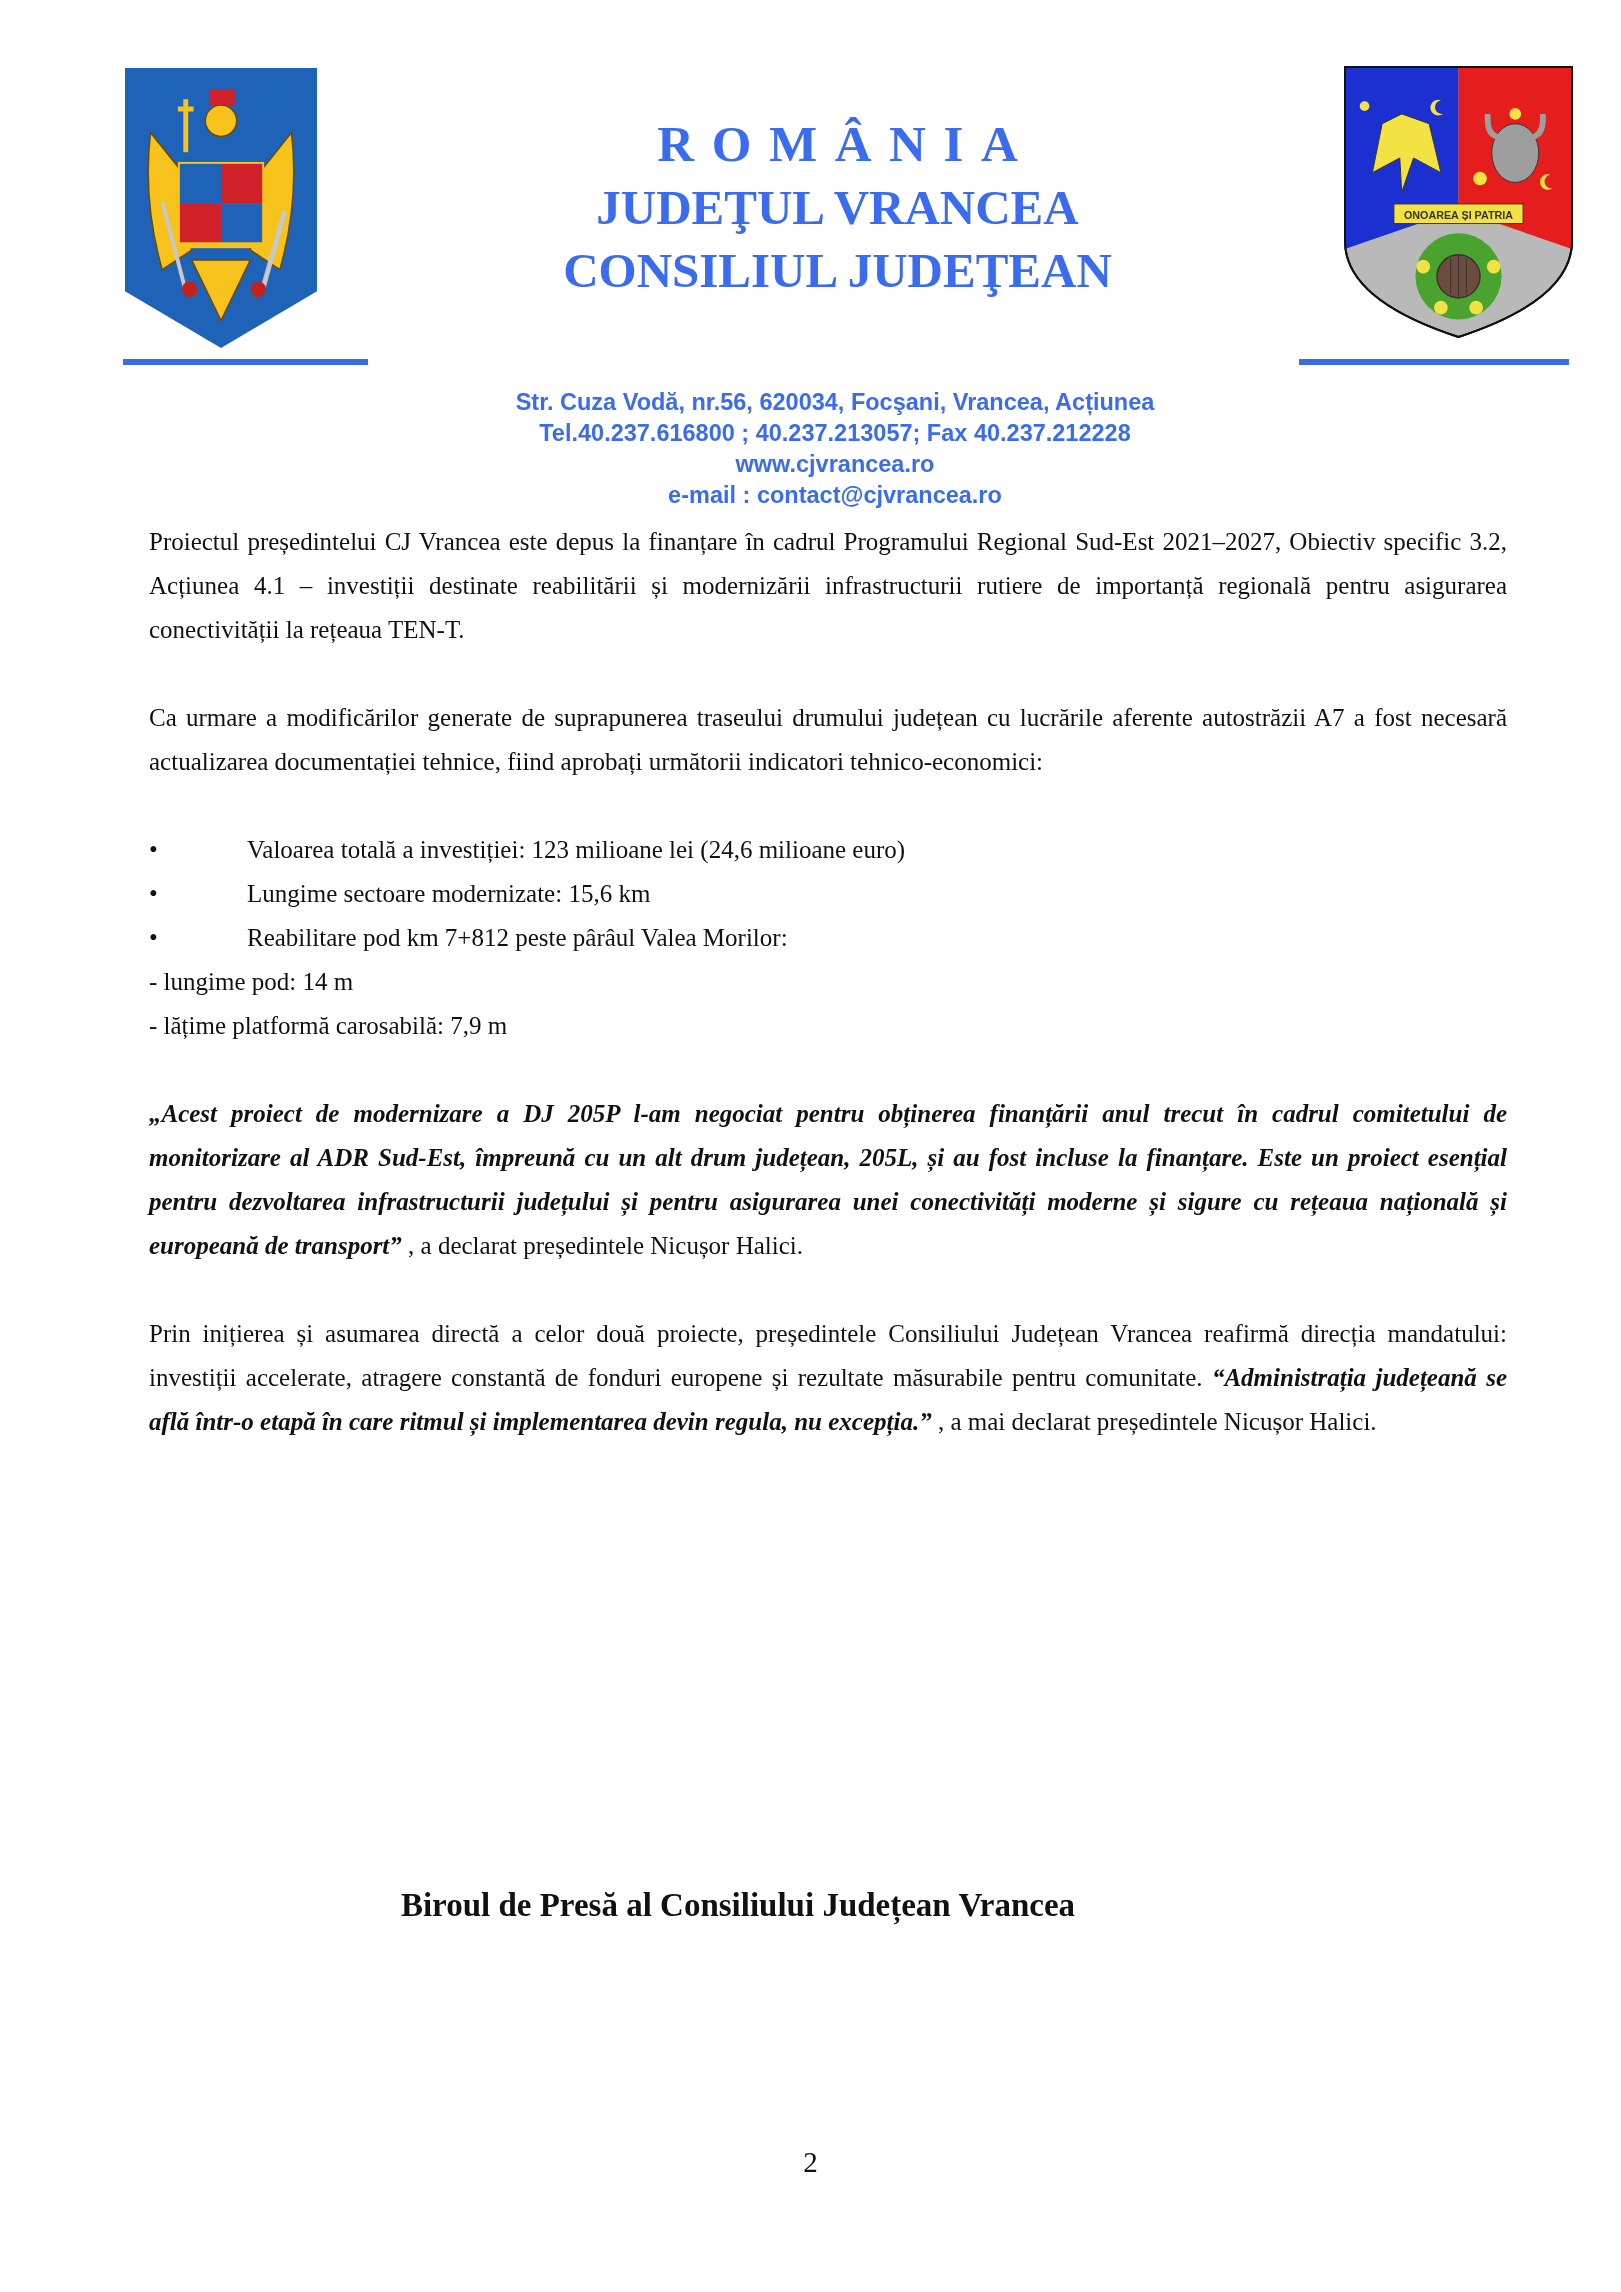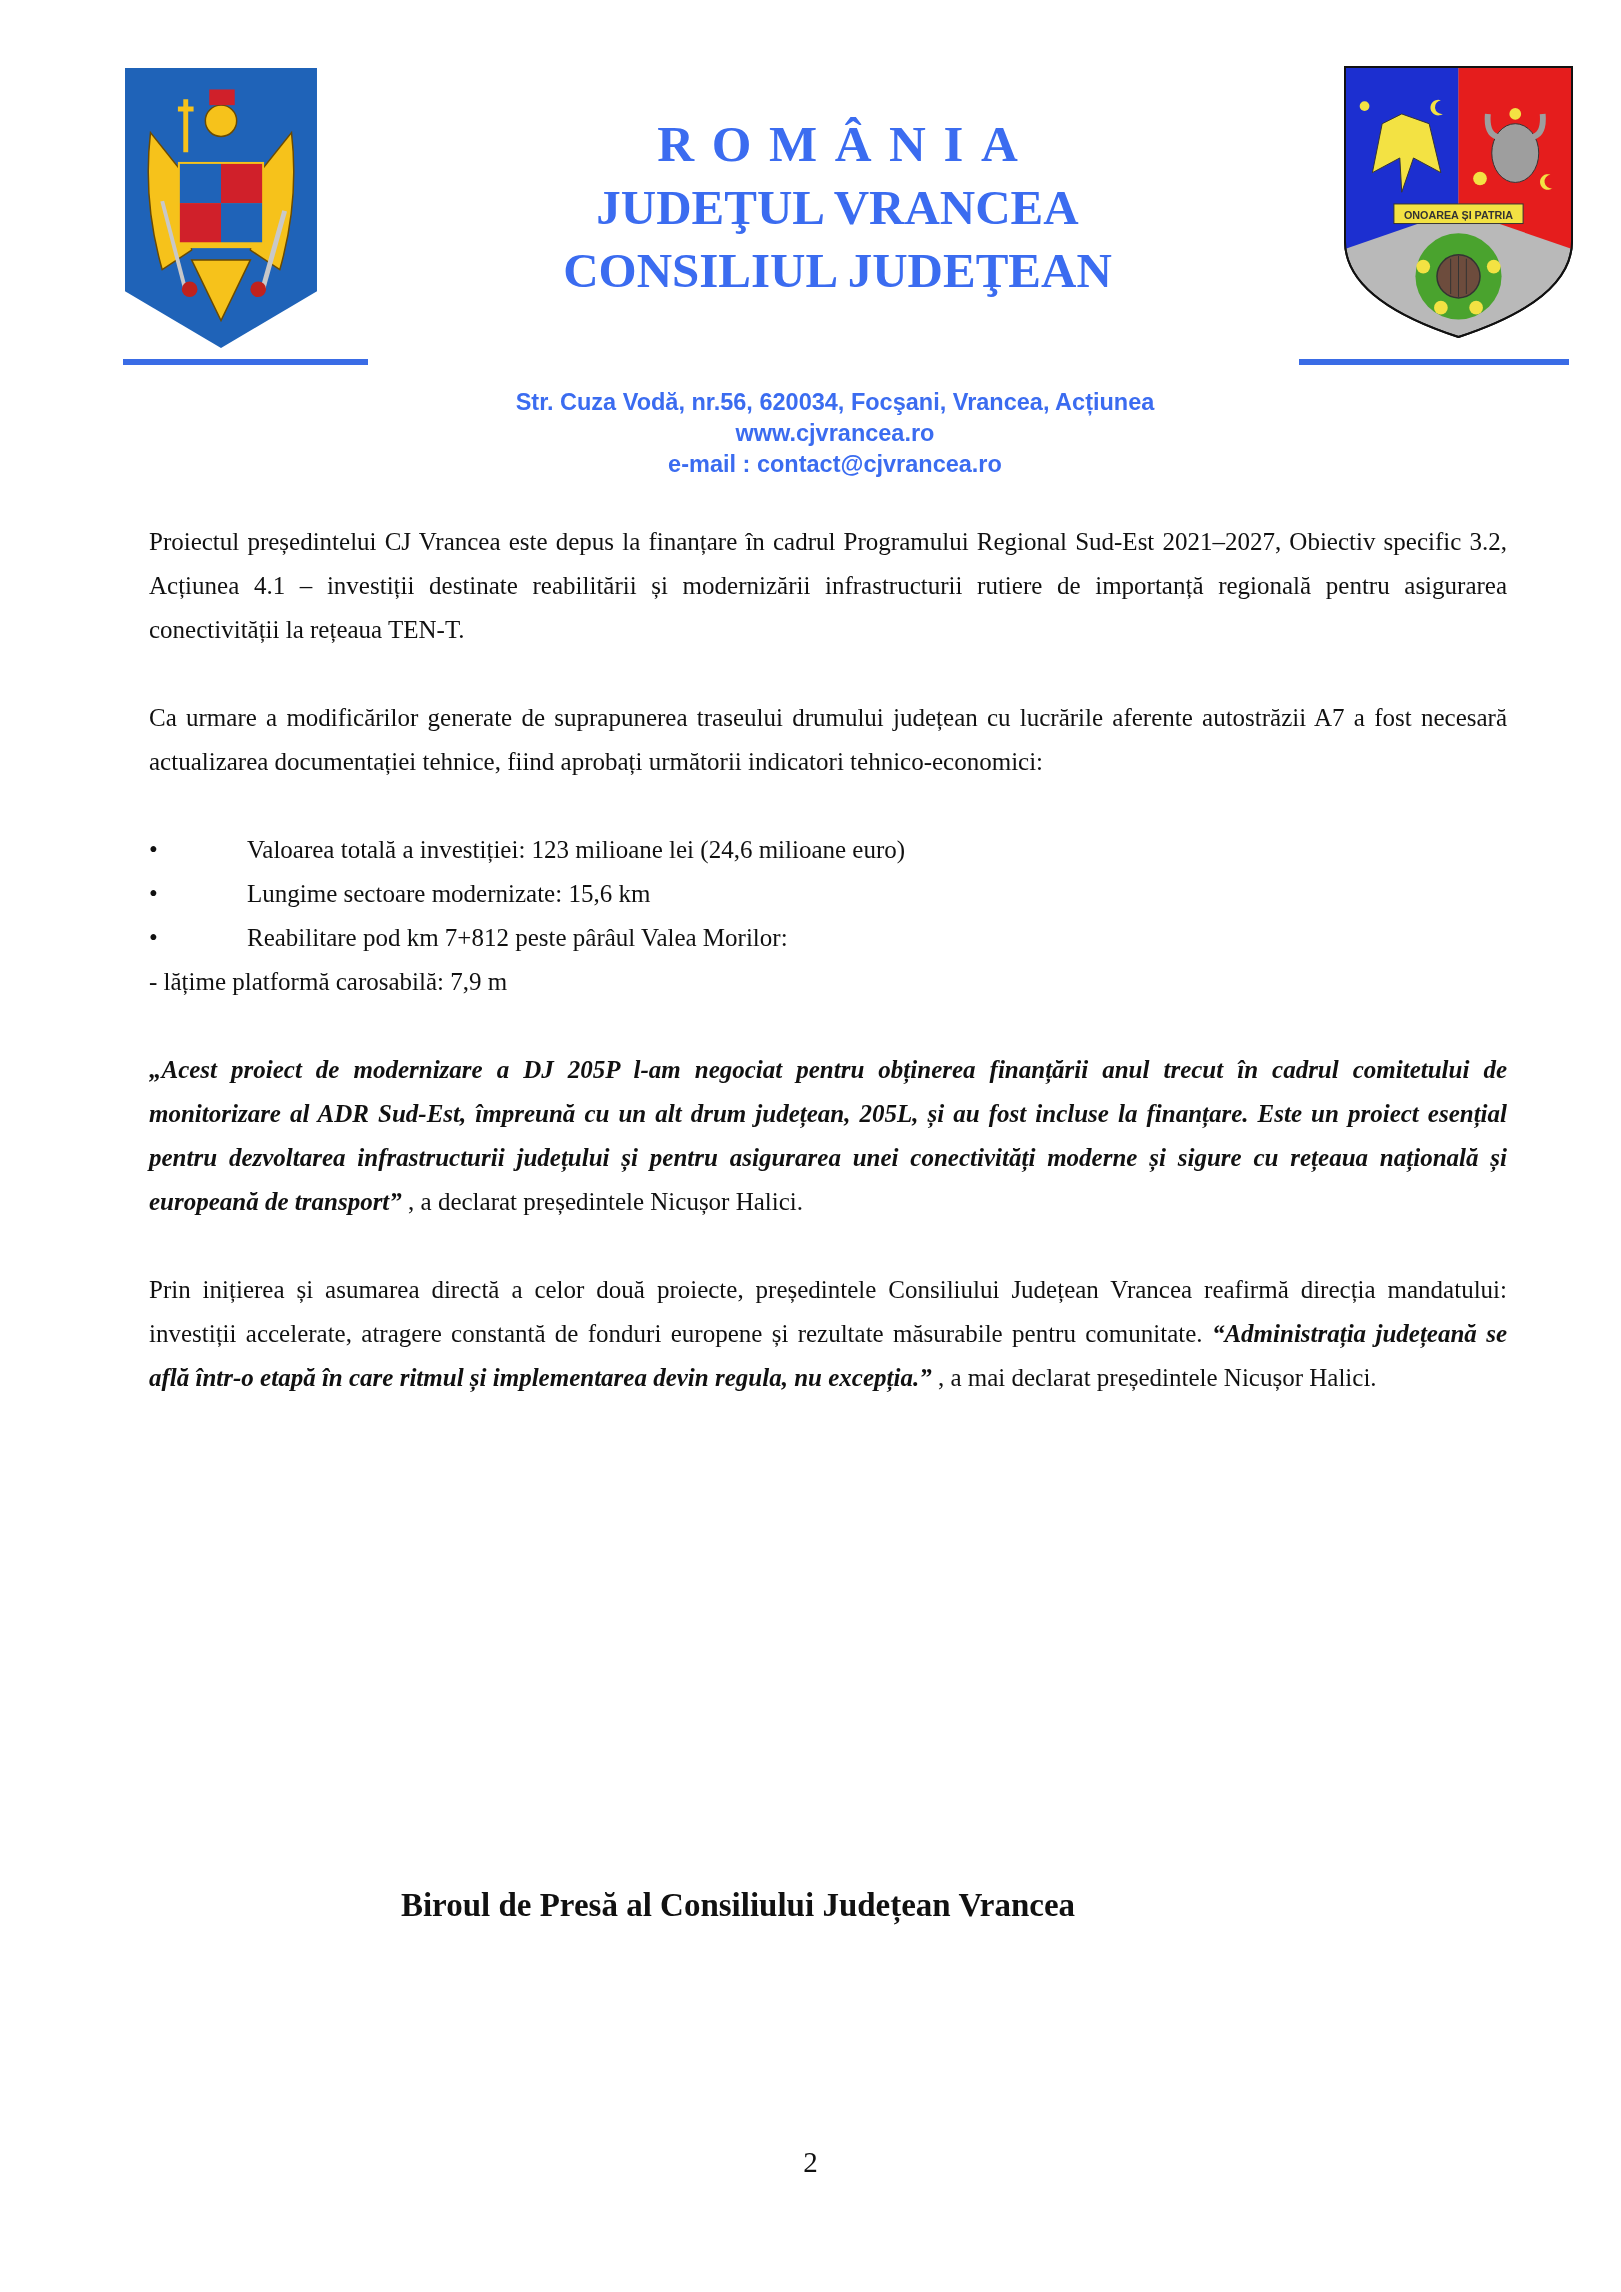--- a/index.html
+++ b/index.html
@@ -95,20 +95,21 @@
     <circle cx="154" cy="206" r="7" fill="#f3e243"></circle>
     <circle cx="100" cy="248" r="7" fill="#f3e243"></circle>
     <circle cx="136" cy="248" r="7" fill="#f3e243"></circle>
   </svg>
 </div>
 
 <div class="abs rule rule-right"></div>
 
 <div class="abs contact">
   <div>Str. Cuza Vodă, nr.56, 620034, Focşani, Vrancea, Acțiunea</div>
+  <div>Tel.40.237.616800 ; 40.237.213057; Fax 40.237.212228</div>
   <div>www.cjvrancea.ro</div>
   <div>e-mail : contact@cjvrancea.ro</div>
 </div>
 
 <div class="abs content">
   <p>Proiectul președintelui CJ Vrancea este depus la finanțare în cadrul Programului Regional Sud-Est 2021–2027, Obiectiv specific 3.2, Acțiunea 4.1 – investiții destinate reabilitării și modernizării infrastructurii rutiere de importanță regională pentru asigurarea conectivității la rețeaua TEN-T.</p>
   <div class="para-gap"></div>
   <p>Ca urmare a modificărilor generate de suprapunerea traseului drumului județean cu lucrările aferente autostrăzii A7 a fost necesară actualizarea documentației tehnice, fiind aprobați următorii indicatori tehnico-economici:</p>
   <div class="para-gap"></div>
 
@@ -117,20 +118,21 @@
     <span>Valoarea totală a investiției: 123 milioane lei (24,6 milioane euro)</span>
   </div>
   <div class="bullet">
     <span class="dot">•</span>
     <span>Lungime sectoare modernizate: 15,6 km</span>
   </div>
   <div class="bullet">
     <span class="dot">•</span>
     <span>Reabilitare pod km 7+812 peste pârâul Valea Morilor:</span>
   </div>
+  <div>- lungime pod: 14 m</div>
   <div>- lățime platformă carosabilă: 7,9 m</div>
   <div class="para-gap"></div>
 
   <p>
     <span class="bi">„Acest proiect de modernizare a DJ 205P l-am negociat pentru obținerea finanțării anul trecut în cadrul comitetului de monitorizare al ADR Sud-Est, împreună cu un alt drum județean, 205L, și au fost incluse la finanțare. Este un proiect esențial pentru dezvoltarea infrastructurii județului și pentru asigurarea unei conectivități moderne și sigure cu rețeaua națională și europeană de transport”</span><span> , a declarat președintele Nicușor Halici.</span>
   </p>
   <div class="para-gap"></div>
 
   <p>
     <span>Prin inițierea și asumarea directă a celor două proiecte, președintele Consiliului Județean Vrancea reafirmă direcția mandatului: investiții accelerate, atragere constantă de fonduri europene și rezultate măsurabile pentru comunitate. </span><span class="bi">“Administrația județeană se află într-o etapă în care ritmul și implementarea devin regula, nu excepția.”</span><span> , a mai declarat președintele Nicușor Halici.</span>

